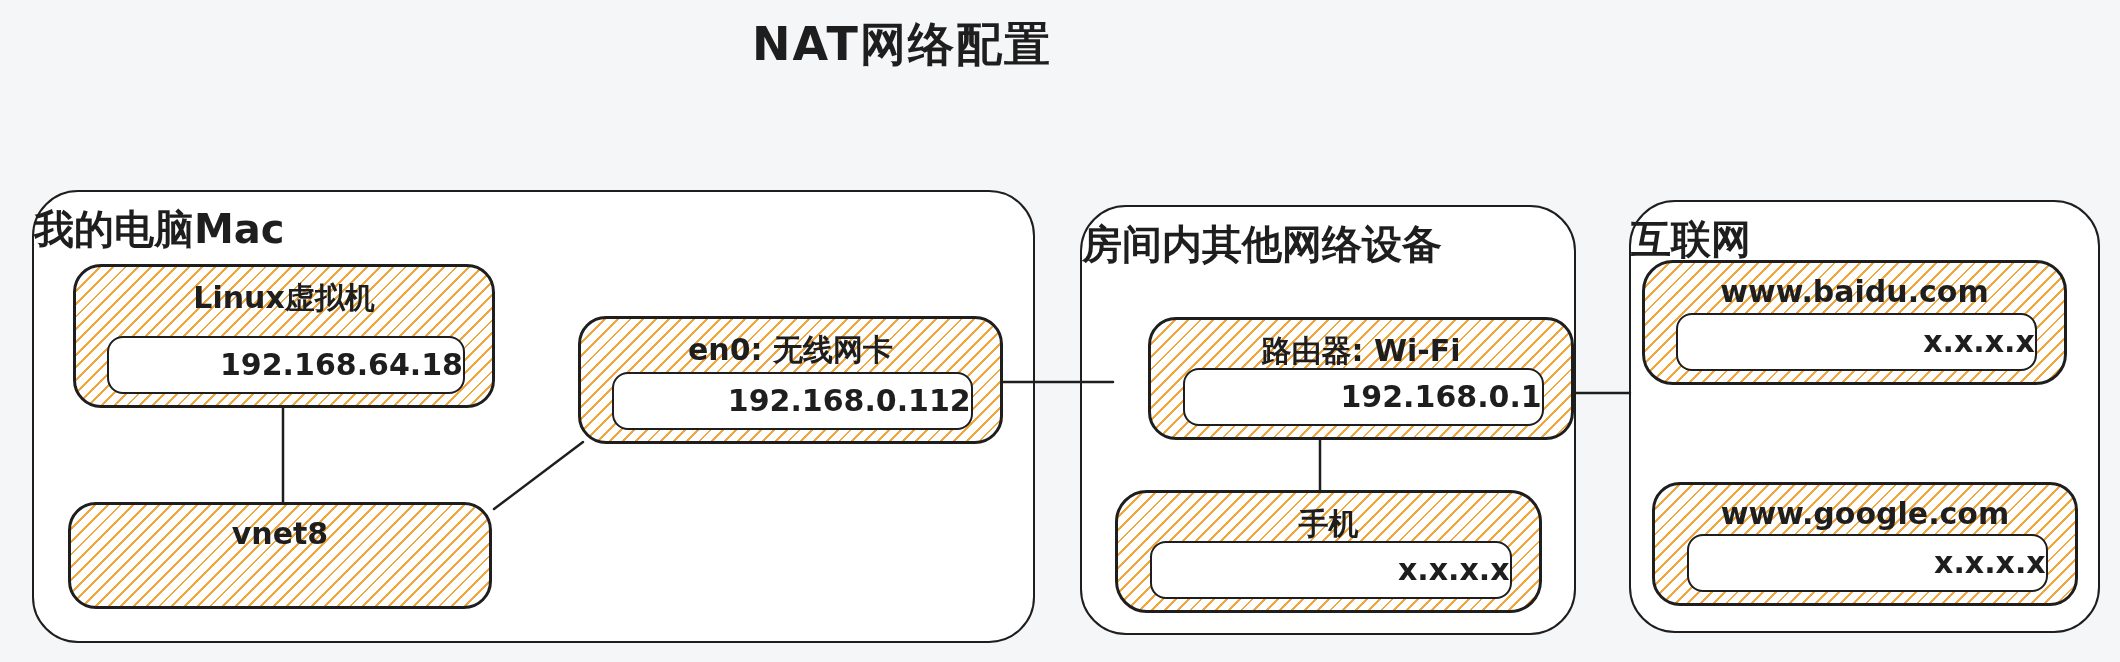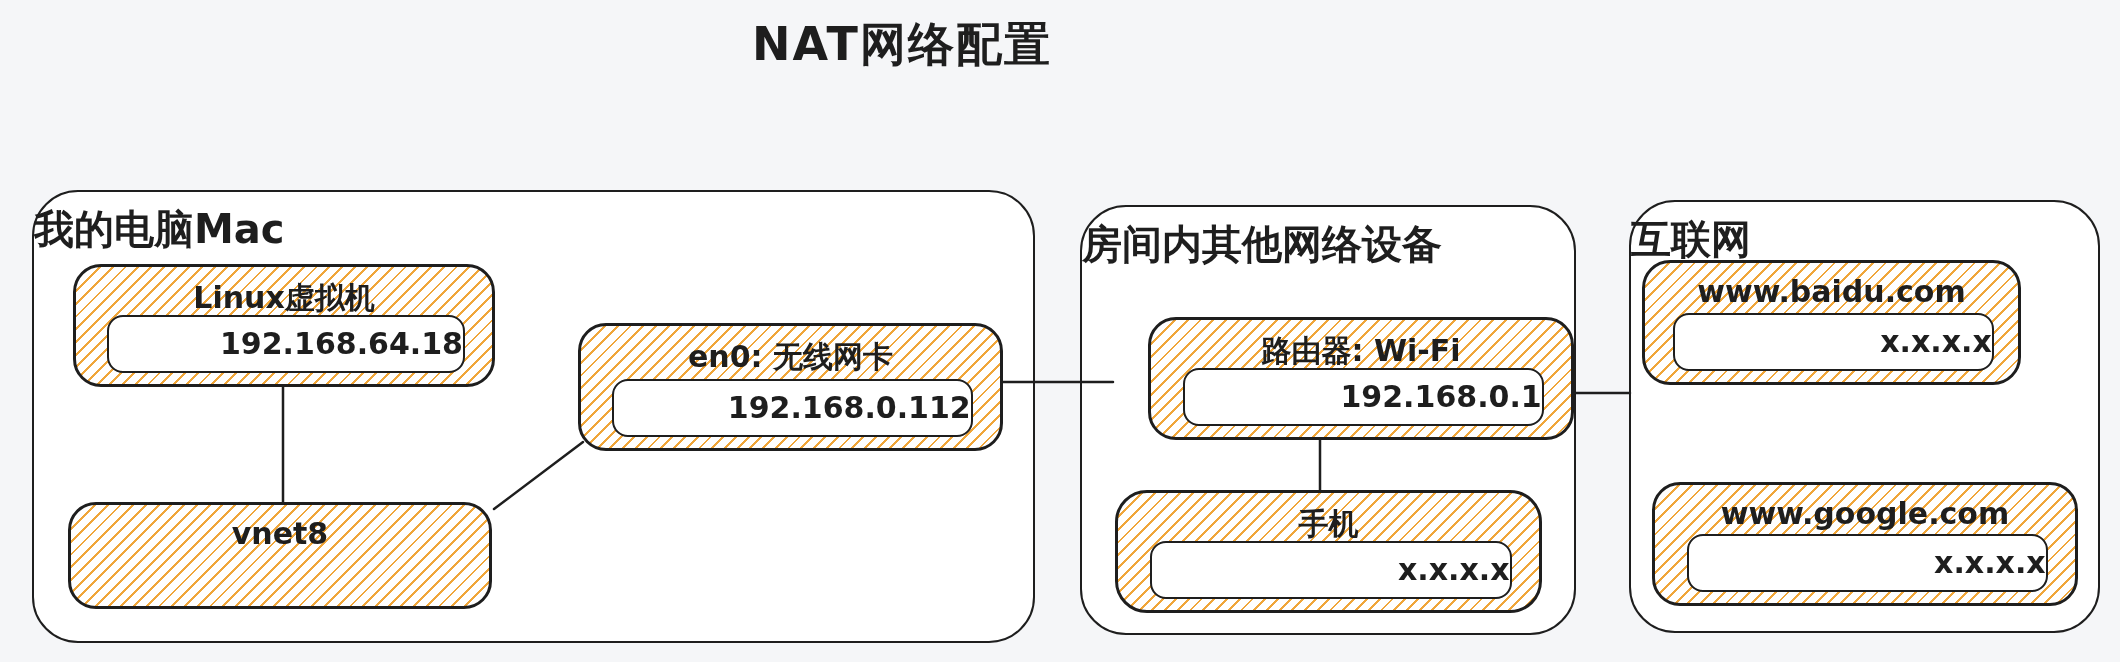--- a/index.html
+++ b/index.html
@@ -93,26 +93,26 @@
     height: 58px;
     background: var(--fill);
     border: 2.5px solid var(--stroke);
     border-radius: 16px;
     text-align: right;
     line-height: 53px;
     font-size: 30px;
     font-weight: 700;
     white-space: nowrap;
   }
-  .n-linux  { left: 73px;   top: 264px; width: 422px; height: 123px; }
-  .n-en0    { left: 578px;  top: 323px; width: 425px; height: 128px; }
+  .n-linux  { left: 73px;   top: 264px; width: 422px; height: 144px; }
+  .n-en0    { left: 578px;  top: 316px; width: 425px; height: 128px; }
   .n-vnet8  { left: 68px;   top: 502px; width: 424px; height: 107px; }
   .n-router { left: 1112px; top: 317px; width: 426px; height: 123px; margin-left: 36px; }
   .n-phone  { left: 1115px; top: 490px; width: 427px; height: 123px; border-radius: 32px; }
-  .n-baidu  { left: 1642px; top: 260px; width: 379px; height: 125px; }
+  .n-baidu  { left: 1642px; top: 260px; width: 425px; height: 125px; border-radius: 31px; }
   .n-google { left: 1652px; top: 438px; width: 426px; height: 124px; margin-top: 44px; }
 </style>
 </head>
 <body>
 
 <div class="canvas">
 
   <div class="title">NAT网络配置</div>
 
   <div class="group c-mac">

